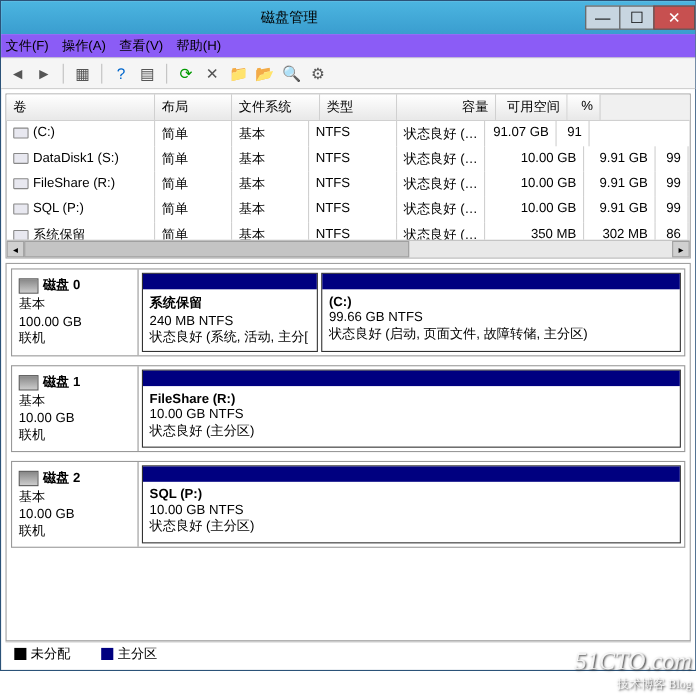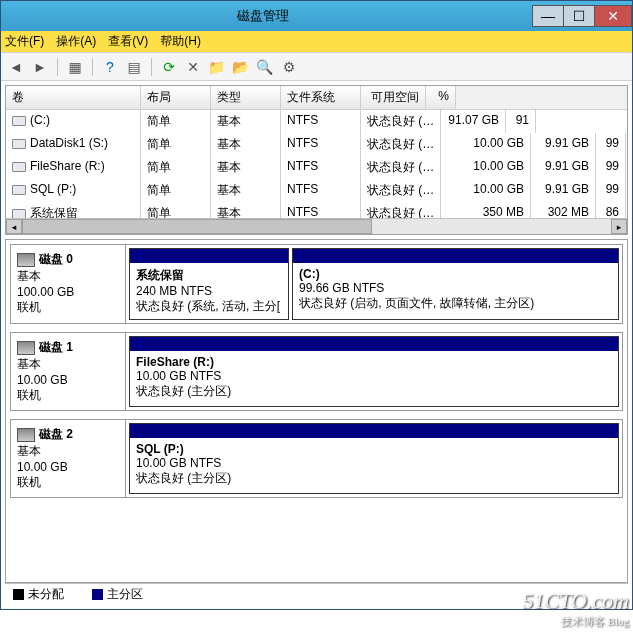--- a/index.html
+++ b/index.html
@@ -3,21 +3,21 @@
 <meta charset="utf-8">
 <style>
 * { box-sizing: border-box; margin: 0; padding: 0; }
 body { font-family: "Microsoft YaHei", "SimSun", sans-serif; font-size: 12px; background: #fff; width: 633px; height: 633px; overflow: hidden; position: relative; }
 .window { width: 633px; height: 610px; border: 1px solid #2b5278; display: flex; flex-direction: column; }
 .titlebar { height: 30px; background: linear-gradient(#4bb5e0, #3a9dcf); display: flex; align-items: center; justify-content: space-between; padding-left: 8px; gap: 16px; }
 .titlebar-title { flex: 1; text-align: center; font-size: 13px; color: #000; }
 .titlebar-buttons { display: flex; }
 .titlebar-btn { width: 32px; height: 22px; display: flex; align-items: center; justify-content: center; font-size: 14px; border: 1px solid #555; margin-left: -1px; background: #c7d5e0; }
 .titlebar-btn.close { background: #c75050; color: #fff; width: 38px; }
-.menubar { height: 22px; background: #fde047; border-bottom: 1px solid #d0d0d0; display: flex; align-items: center; padding: 0 4px; gap: 12px; }
+.menubar { height: 22px; background: #8b5cf6; border-bottom: 1px solid #d0d0d0; display: flex; align-items: center; padding: 0 4px; gap: 12px; }
 .menubar span { font-size: 12px; }
 .toolbar { height: 28px; background: #f5f5f5; border-bottom: 1px solid #d0d0d0; display: flex; align-items: center; padding: 0 6px; gap: 6px; }
 .tb-sep { width: 1px; height: 18px; background: #c0c0c0; margin: 0 2px; }
 .tb-icon { width: 18px; height: 18px; display: flex; align-items: center; justify-content: center; font-size: 14px; color: #555; }
 .content { flex: 1; display: flex; flex-direction: column; padding: 4px; min-height: 0; }
 .top-pane { border: 1px solid #a0a0a0; height: 150px; display: flex; flex-direction: column; }
 .table-header { display: flex; background: #f0f0f0; border-bottom: 1px solid #d0d0d0; }
 .th, .td { padding: 3px 6px; font-size: 12px; border-right: 1px solid #d0d0d0; white-space: nowrap; overflow: hidden; }
 .th { background: linear-gradient(#fff, #e8e8e8); }
 .table-body { flex: 1; overflow: hidden; }
@@ -86,22 +86,23 @@
     <span class="tb-icon" style="color:#c90">📂</span>
     <span class="tb-icon">🔍</span>
     <span class="tb-icon">⚙</span>
   </div>
 
   <div class="content">
     <div class="top-pane">
       <div class="table-header">
         <div class="th col-vol">卷</div>
         <div class="th col-layout">布局</div>
+        <div class="th col-fs">文件系统</div>
         <div class="th col-type">类型</div>
-        <div class="th col-fs">文件系统</div>
+        <div class="th col-cap">容量</div>
         <div class="th col-free">可用空间</div>
         <div class="th col-pct">%</div>
       </div>
       <div class="table-body" id="table-body">
           <div class="tr">
             <div class="td col-vol"><span class="vol-icon"></span>(C:)</div>
             <div class="td col-layout">简单</div>
             <div class="td col-type">基本</div>
             <div class="td col-fs">NTFS</div>
             <div class="td col-status">状态良好 (…</div>

